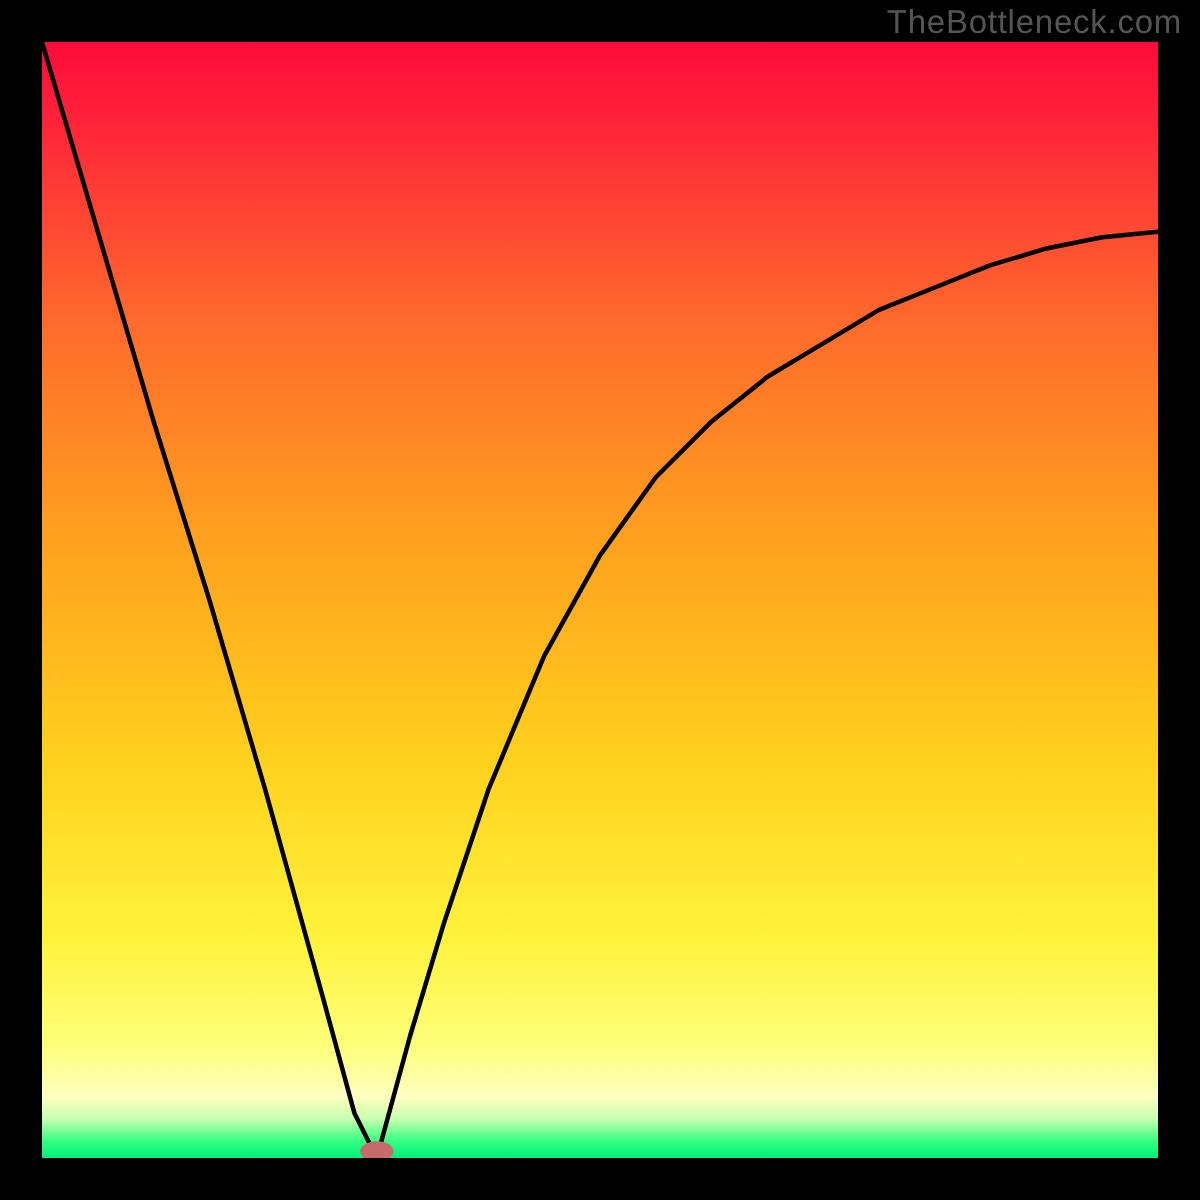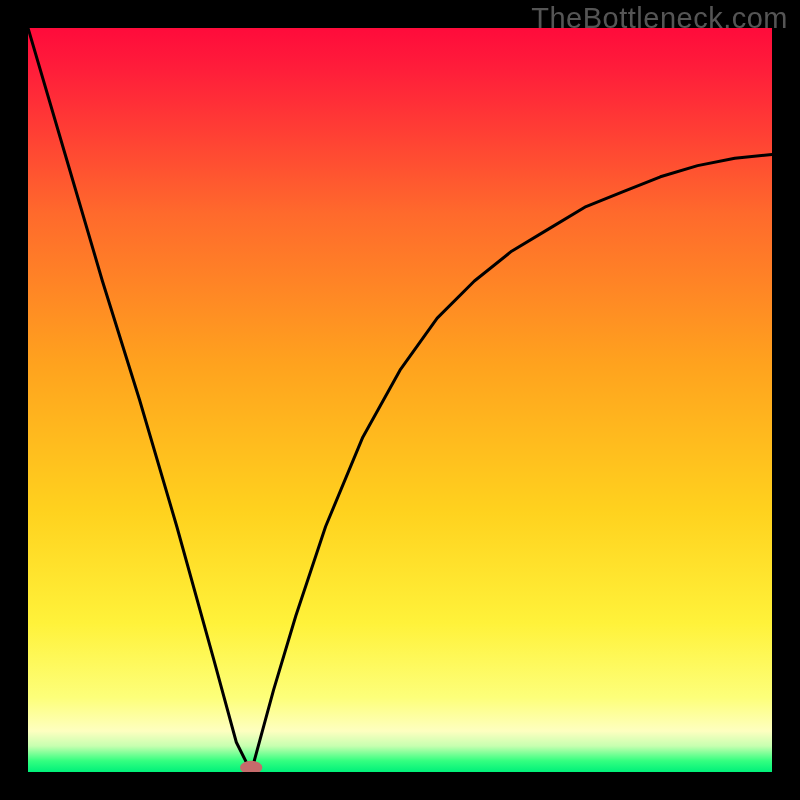--- a/index.html
+++ b/index.html
@@ -1,17 +1,17 @@
 <!DOCTYPE html>
 <html><head>
 <meta charset="utf-8">
 <style>
   html,body{margin:0;padding:0;width:800px;height:800px;background:#000;overflow:hidden;font-family:Arial,Helvetica,sans-serif}
   .frame{position:absolute;inset:0;background:#000}
-  .attribution{position:absolute;top:2px;right:12px;color:#555;font-size:29px;font-weight:400;letter-spacing:.5px}
+  .attribution{position:absolute;top:2px;right:12px;color:#555;font-size:22px;font-weight:400;letter-spacing:.5px}
   .plot{position:absolute;left:28px;top:28px;width:744px;height:744px;overflow:hidden}
 </style>
 </head>
 <body>
 
 <div class="frame">
   <div class="attribution">TheBottleneck.com</div>
   <div class="plot">
     <svg id="chart-svg" width="744" height="744" viewBox="0 0 100 100" preserveAspectRatio="none">
         <defs>

